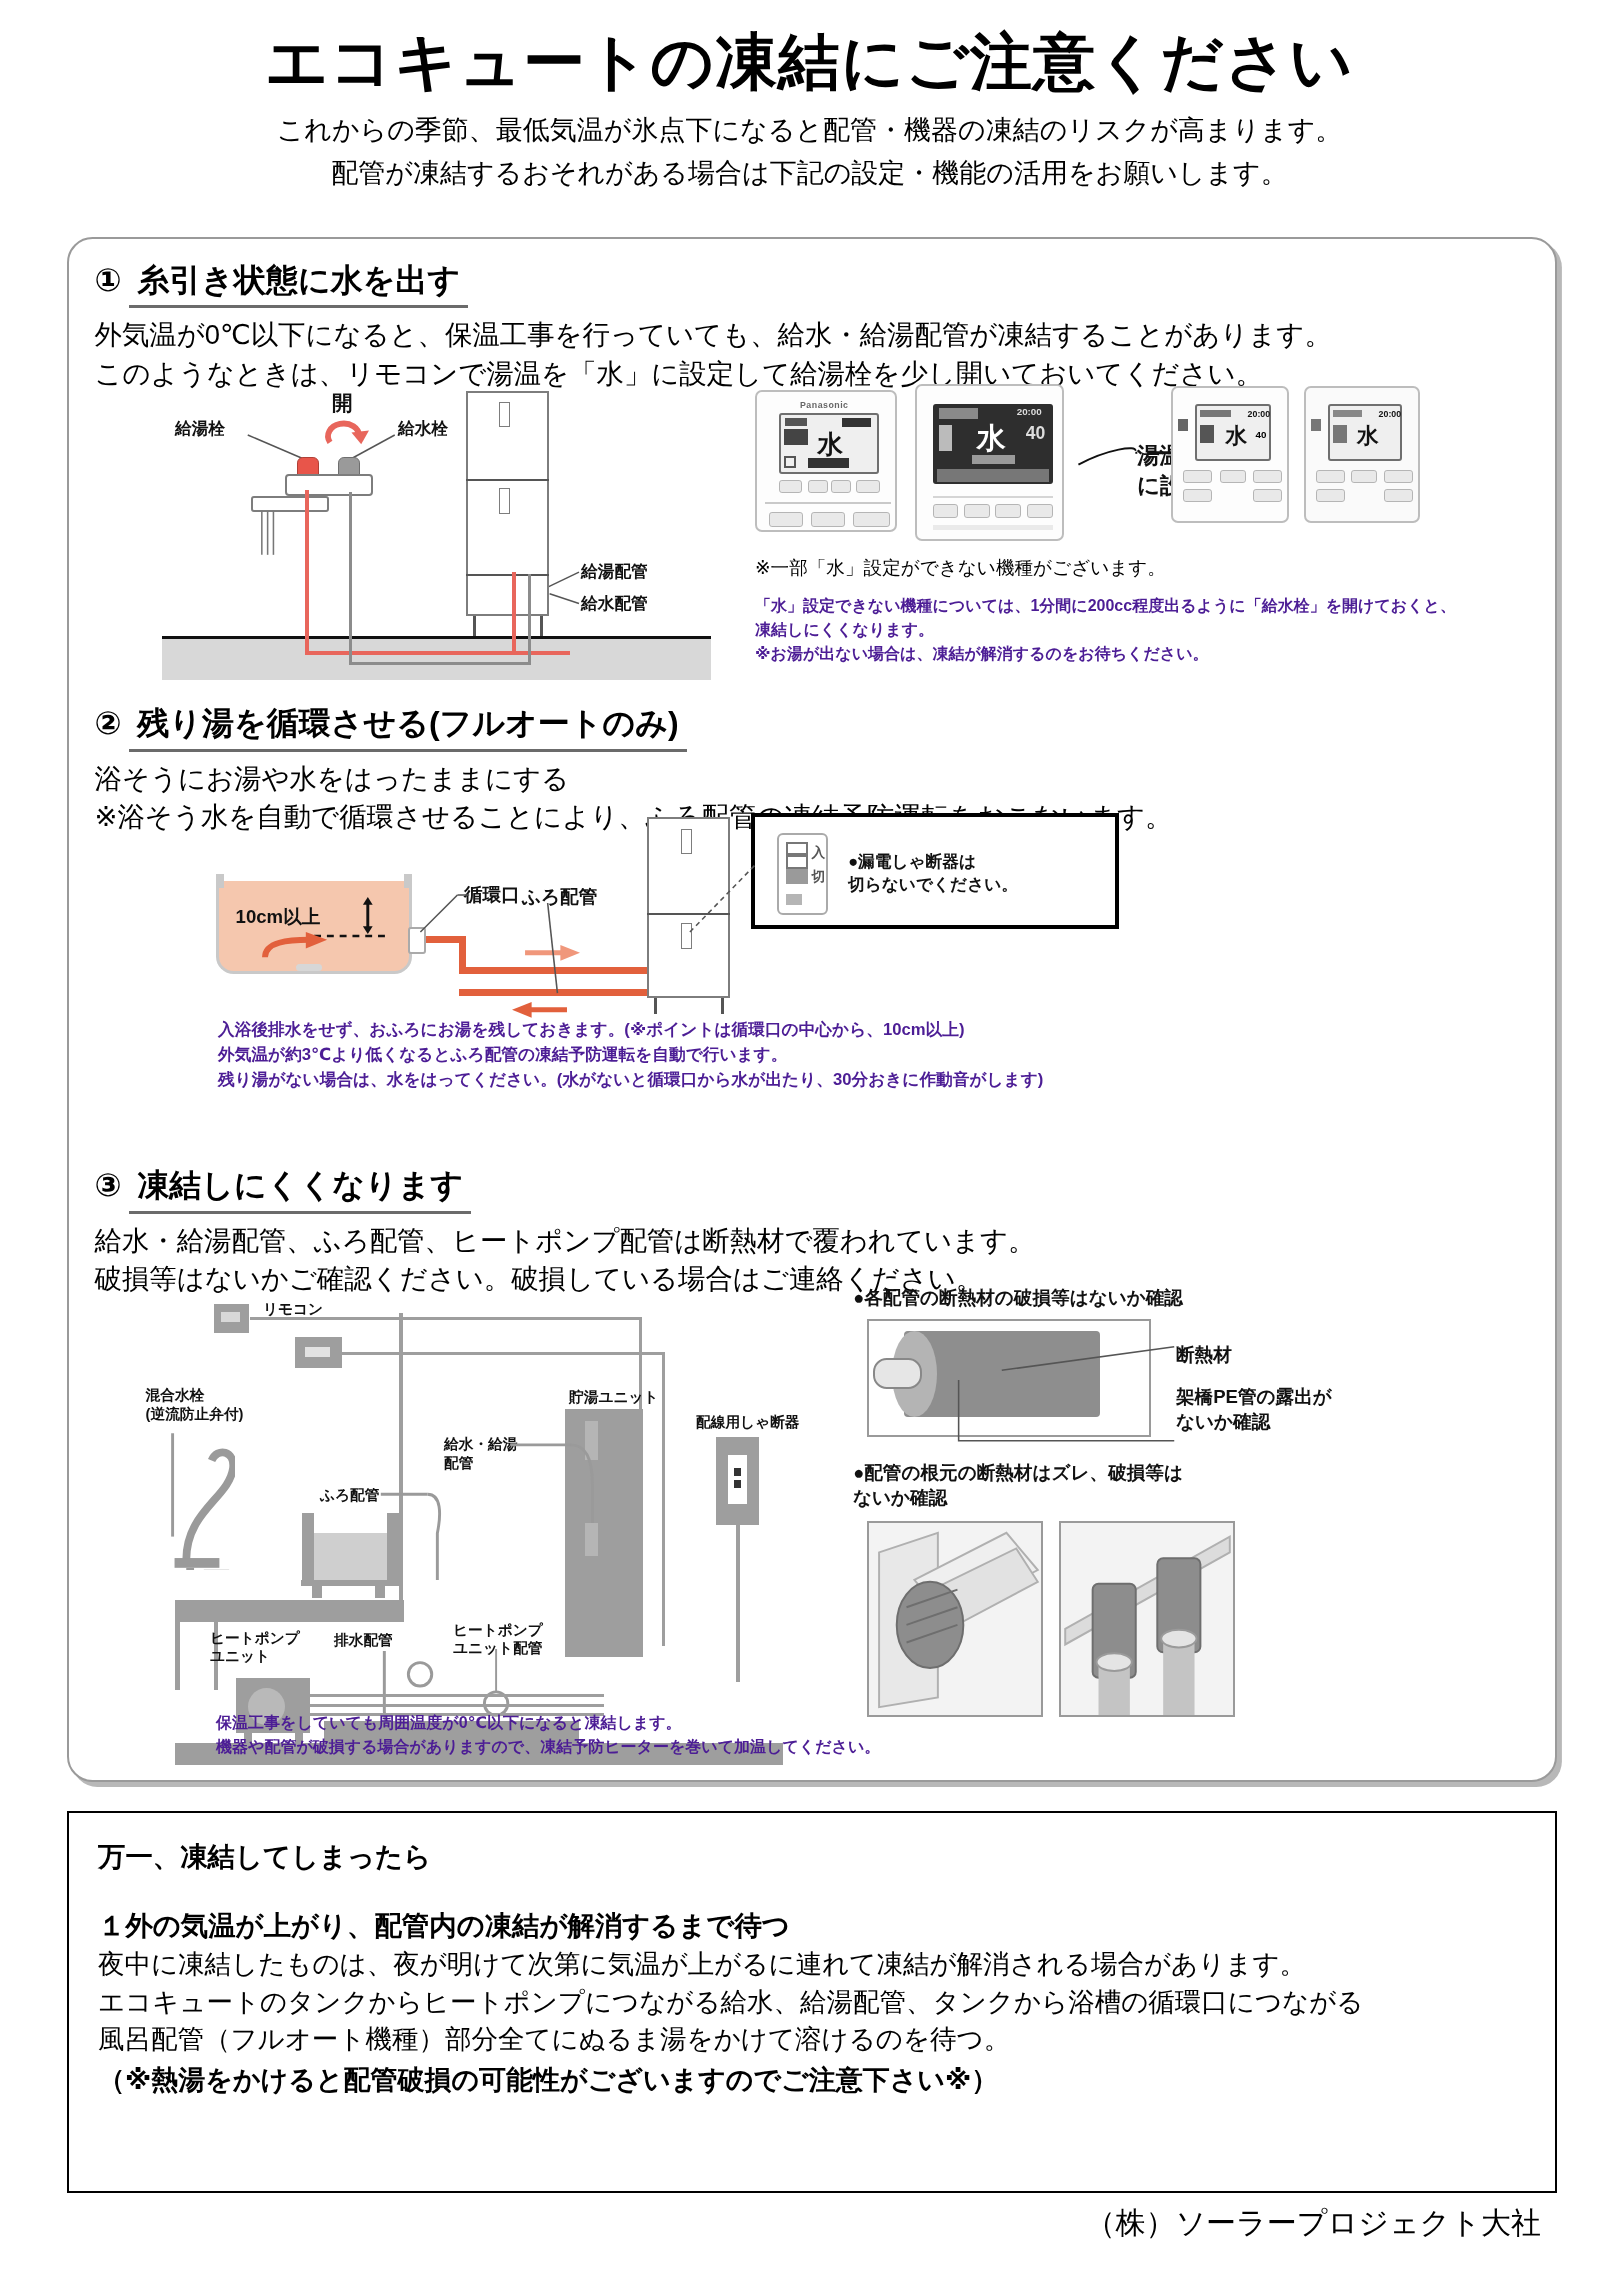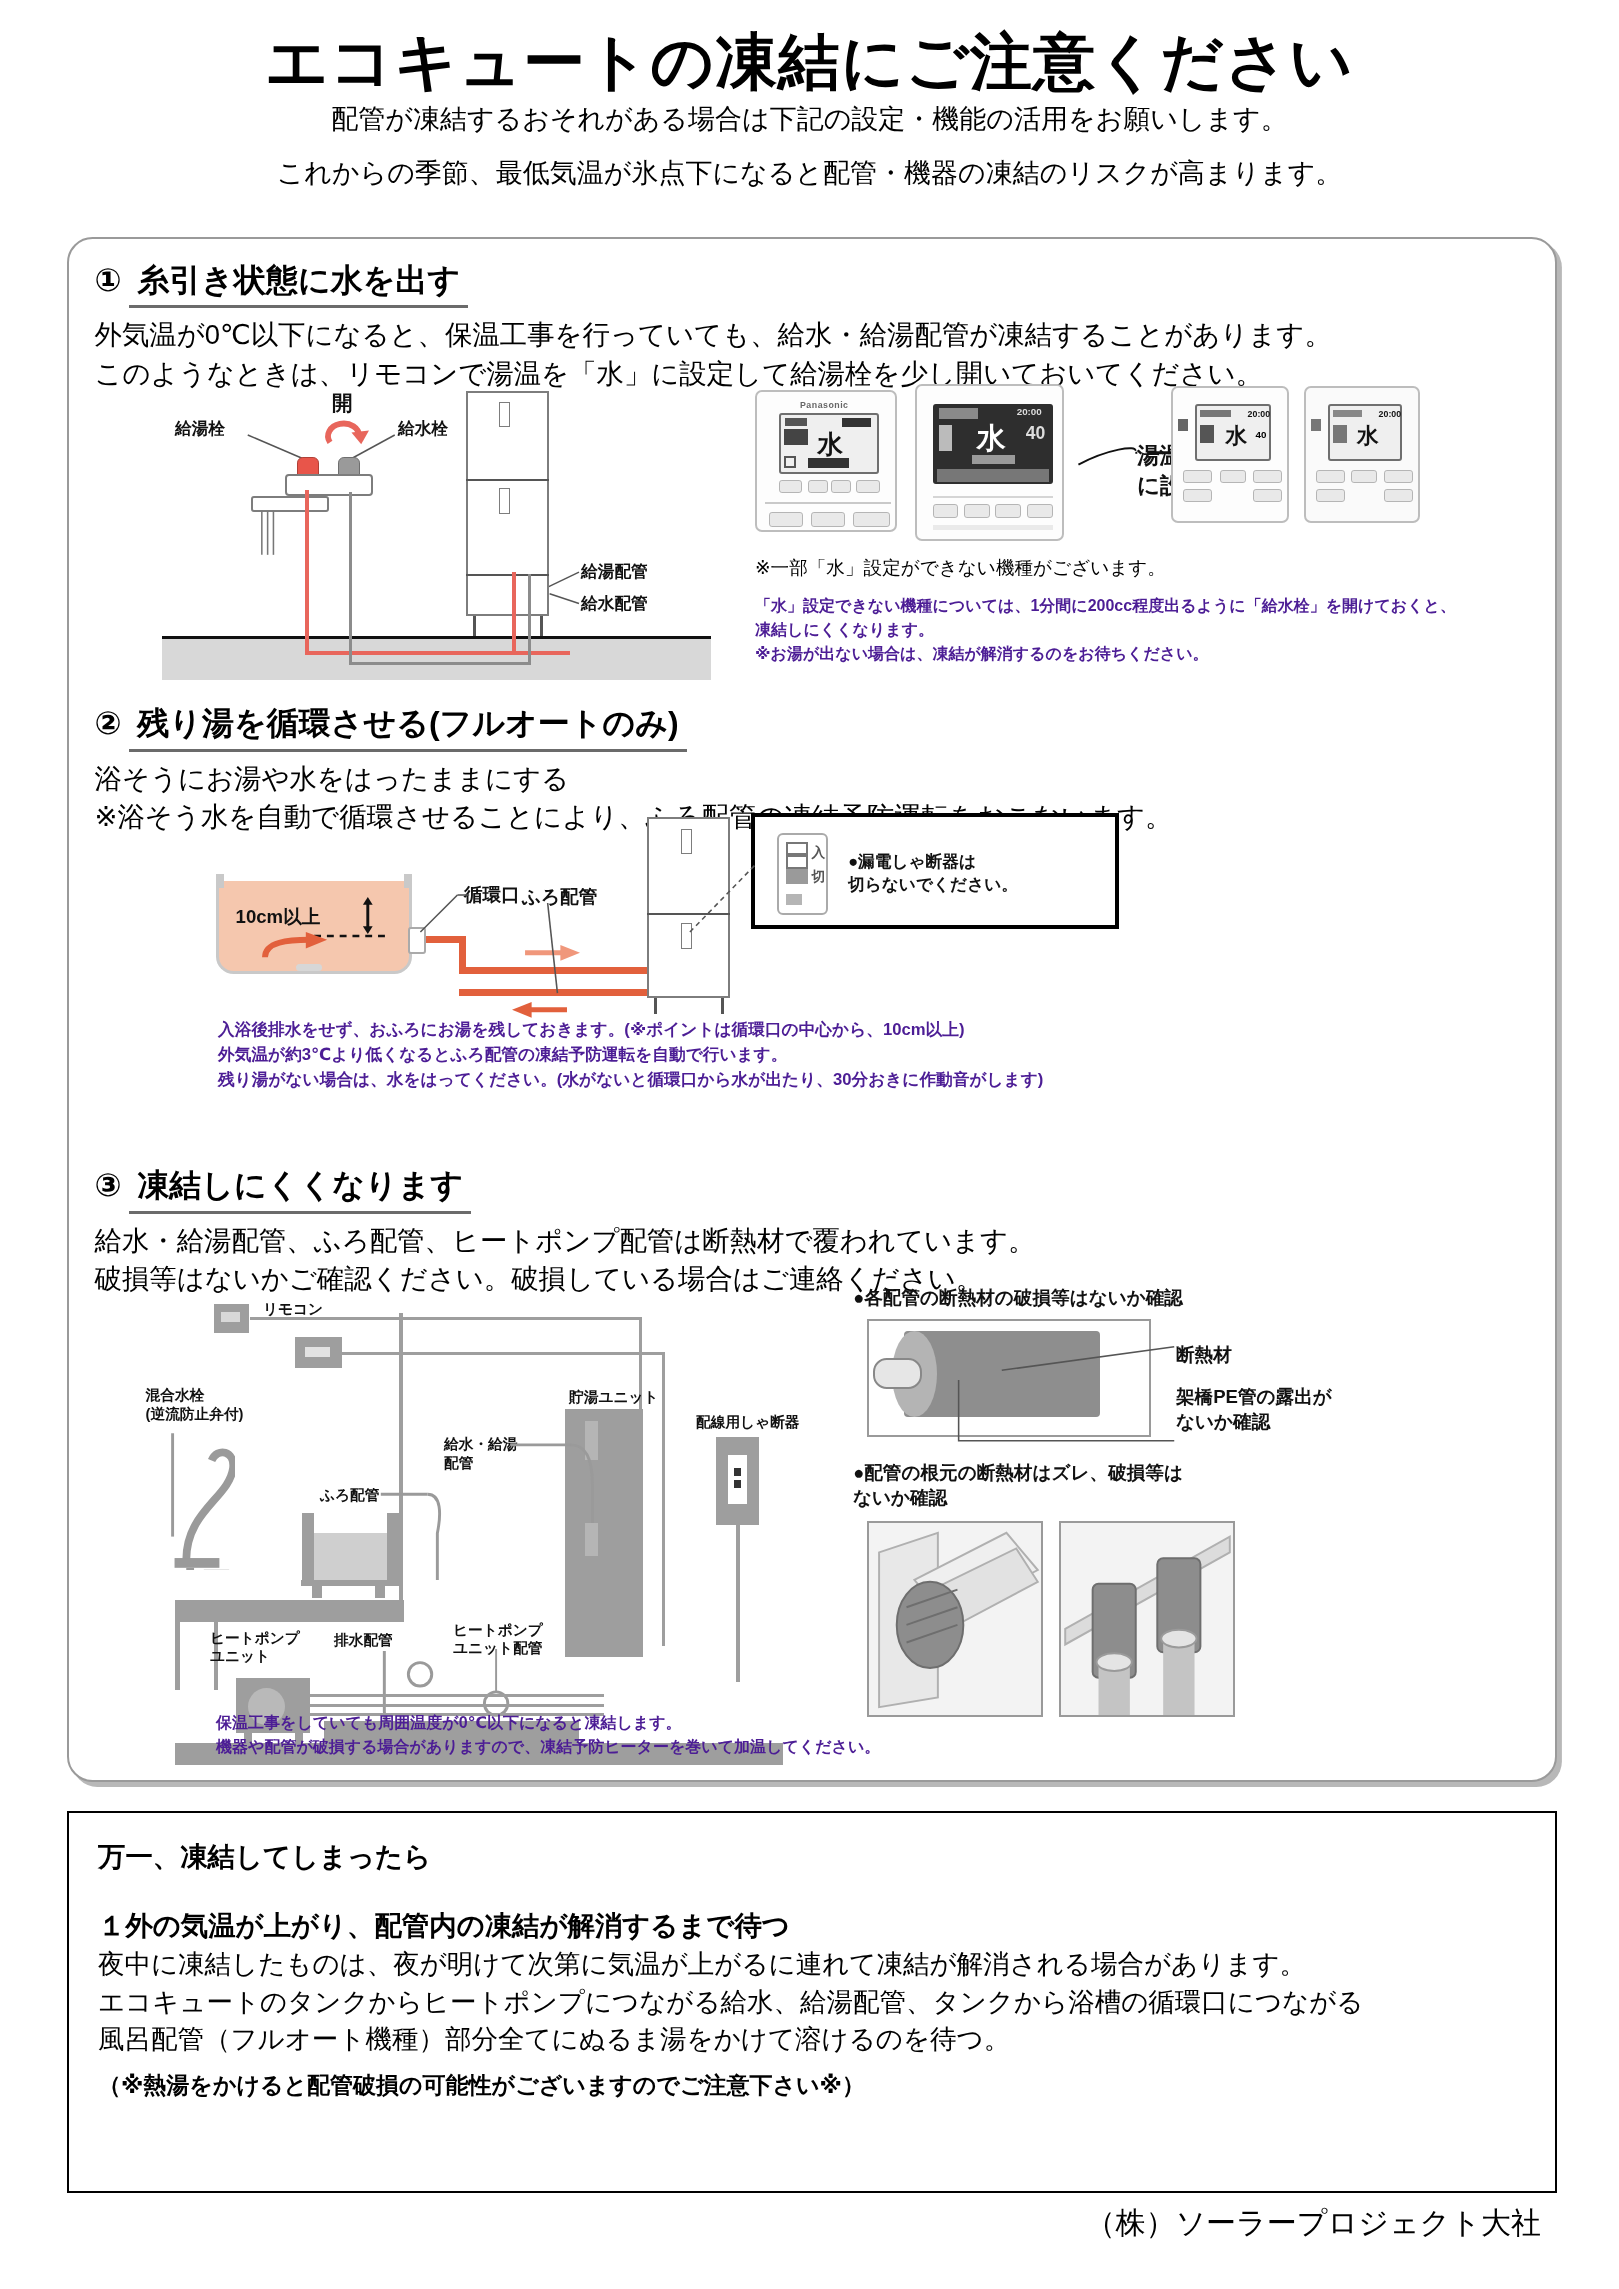--- a/index.html
+++ b/index.html
@@ -74,21 +74,21 @@
     position: absolute;
     left: 67px; top: 1811px;
     width: 1490px; height: 382px;
     border: 2.9px solid #000;
     background: #fff;
     padding: 25.5px 29px;
   }
   .bb-title { font-size: 27.4px; font-weight: 700; }
   .bb-h { font-size: 27.4px; font-weight: 700; margin-top: 33px; }
   .bb-p { font-size: 26.5px; line-height: 1.38; margin-top: 2px; white-space: pre-line; }
-  .bb-strong { font-size: 23px; font-weight: 700; margin-top: 13px; }
+  .bb-strong { font-size: 27px; font-weight: 700; margin-top: 5px; }
 
   .footer-company {
     position: absolute;
     right: 78px; top: 2203px;
     font-size: 30px;
   }
 
   
   .dg { position: absolute; }
   .lbl { position: absolute; font-size: 16.7px; line-height: 1.25; white-space: pre-line; color:#111; font-weight:700;}
@@ -124,22 +124,22 @@
   }
   .remote .tm { position:absolute; font-size: 9.8px; color:#ddd; font-weight:700; }
 
   .callout-box { position: absolute; border: 4.9px solid #000; background: #fff; }
 </style>
 </head>
 <body>
 
 <div class="doc-header">
   <div class="doc-title">エコキュートの凍結にご注意ください</div>
+  <div class="doc-sub">これからの季節、最低気温が氷点下になると配管・機器の凍結のリスクが高まります。</div>
   <div class="doc-sub" style="margin-top:2px">配管が凍結するおそれがある場合は下記の設定・機能の活用をお願いします。</div>
-  <div class="doc-sub">これからの季節、最低気温が氷点下になると配管・機器の凍結のリスクが高まります。</div>
 </div>
 
 <div class="panel">
 
   <div class="section" style="top:19.6px">
     <div class="sec-head">
       <span class="circ-num">①</span>
       <span class="head-text">糸引き状態に水を出す</span>
     </div>
     <div class="sec-body">外気温が0℃以下になると、保温工事を行っていても、給水・給湯配管が凍結することがあります。

